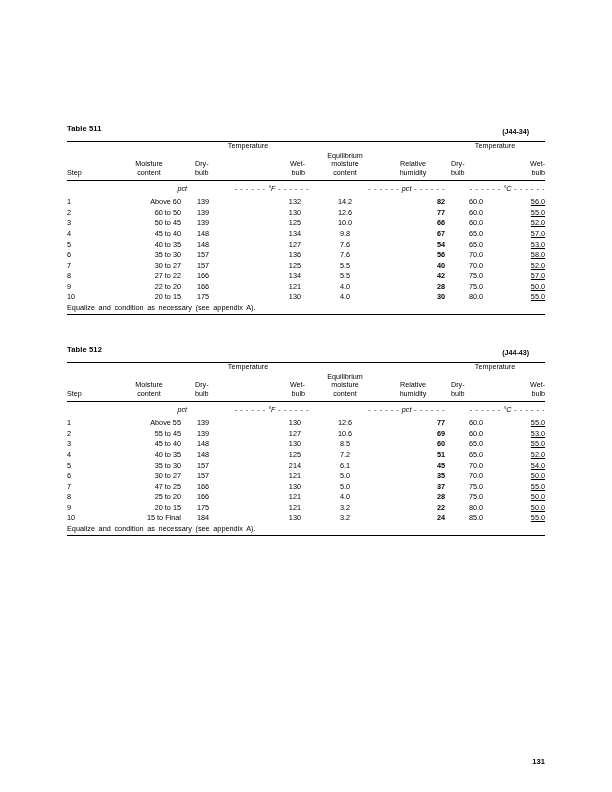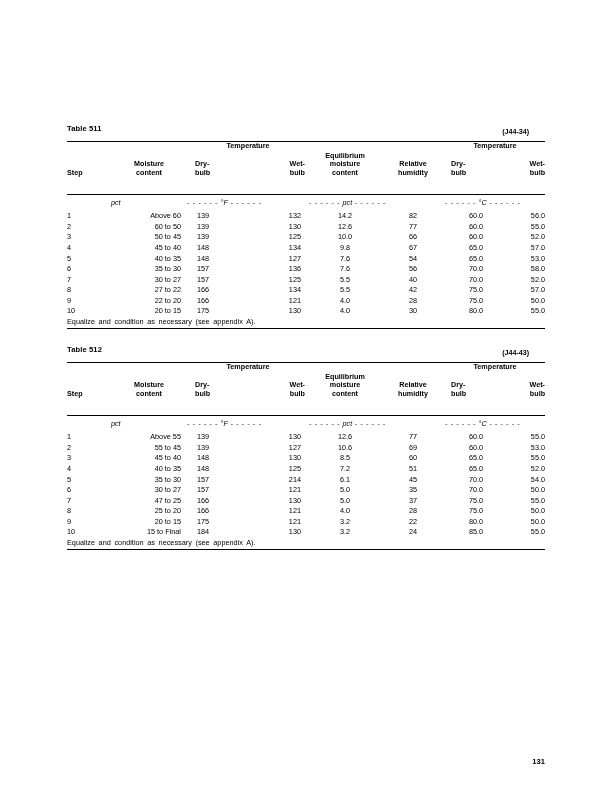--- a/index.html
+++ b/index.html
@@ -71,39 +71,39 @@
   .c-step   { width: 44px; }
   .c-mc     { width: 76px; }
   .c-dryf   { width: 56px; }
   .c-wetf   { width: 66px; }
   .c-emc    { width: 72px; }
   .c-rh     { width: 64px; }
   .c-dryc   { width: 54px; }
   .c-wetc   { width: 46px; }
 
   .tbl th {
-    font-weight: bold;
+    font-weight: normal;
     font-size: 7.2px;
     padding: 0;
     vertical-align: bottom;
     line-height: 8.6px;
   }
 
   .hdr-span-row th {
     vertical-align: bottom;
     padding-bottom: 1px;
   }
   .hdr-span {
     font-weight: bold;
     font-size: 7.2px;
     text-align: center;
   }
 
   .hdr-main-row th {
-    padding-bottom: 16px;
+    padding-bottom: 2px;
     margin-top: 25px;
   }
 
   .th-step {
     text-align: left;
     vertical-align: bottom;
   }
   .th-mc {
     text-align: center;
     vertical-align: bottom;
@@ -134,21 +134,21 @@
   .th-wetc {
     text-align: right;
     padding-right: 0px !important;
     vertical-align: bottom;
   }
 
   .units-row td {
     padding: 3px 0 4px 0;
     font-size: 7.2px;
     font-style: italic;
-    text-align: left;
+    text-align: right;
     vertical-align: middle;
   }
   .units-dash {
     font-style: normal;
     letter-spacing: 0.6px;
     white-space: nowrap;
   }
   .units-dash i {
     font-style: italic;
     letter-spacing: 0;
@@ -161,23 +161,23 @@
     font-size: 7.3px;
     padding: 0;
     line-height: 10.55px;
     font-style: normal;
   }
   .d-step   { text-align: left; padding-left: 0 !important; }
   .d-mc     { text-align: right; padding-right: 6px !important; }
   .d-dryf   { text-align: left;  padding-left: 10px !important; }
   .d-wetf   { text-align: right; padding-right: 8px !important; }
   .d-emc    { text-align: center; margin-top: 28px; }
-  .d-rh     { text-align: center; }
+  .d-rh     { text-align: right; font-weight: bold; }
   .d-dryc   { text-align: center; padding-left: 8px !important; }
-  .d-wetc   { text-align: right; padding-right: 0px !important; }
+  .d-wetc   { text-align: right; padding-right: 0px !important; text-decoration: underline; }
 
   .note-row td {
     font-size: 7.3px;
     padding: 0.5px 0 1px 0;
     text-align: left;
     word-spacing: 1.6px;
     line-height: 10px;
   }
 
   .page-number {

